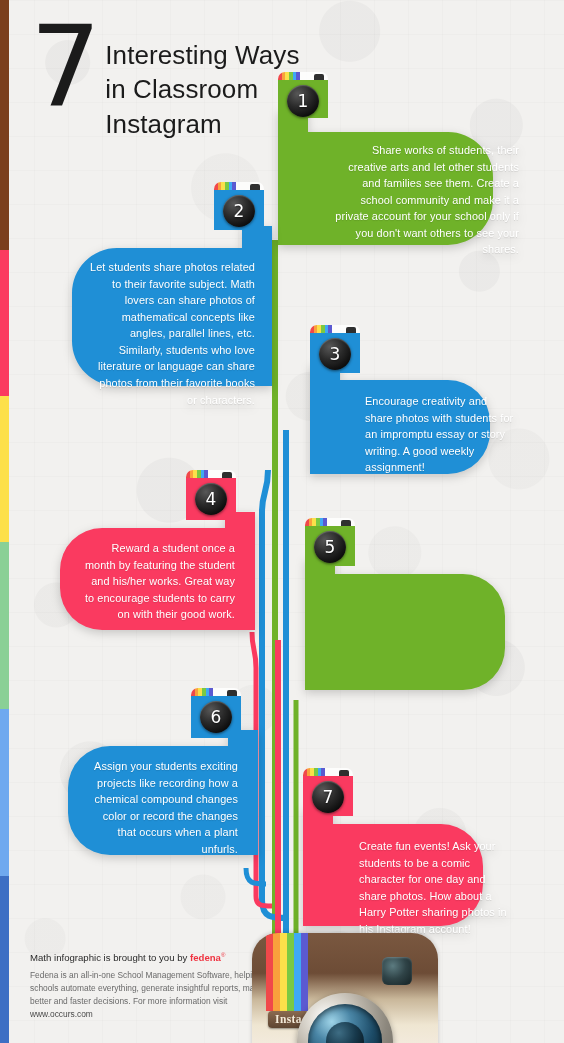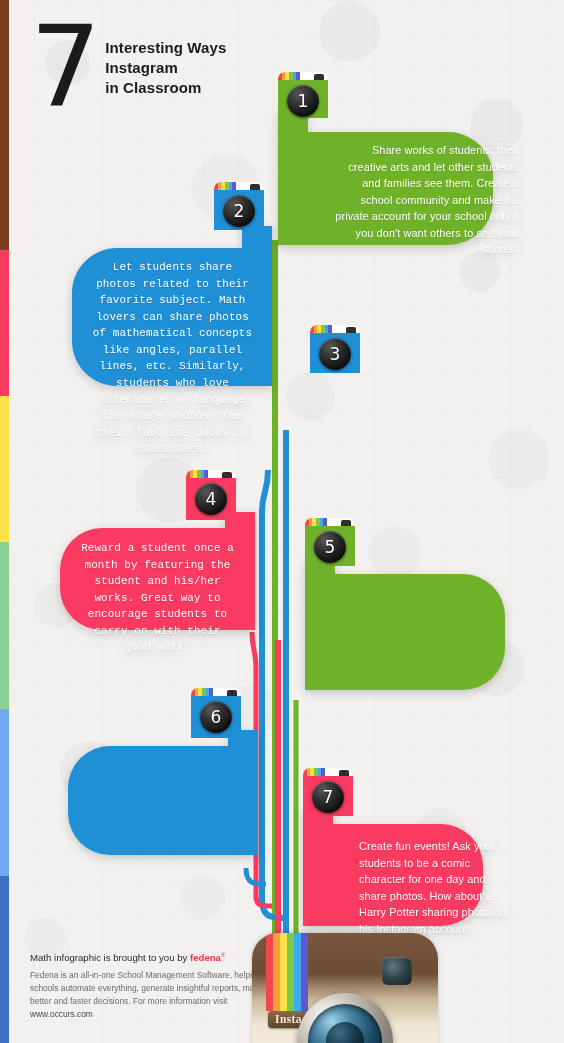--- a/index.html
+++ b/index.html
@@ -61,43 +61,43 @@
     position:absolute; left:30px; top:22px; width:300px;
     display:flex; align-items:flex-start; z-index:25;
   }
   #big-seven{
     font-size:112px; line-height:.92; font-weight:400; color:#1b1b1b;
     font-family:"DejaVu Sans","Liberation Sans",sans-serif;
     letter-spacing:-2px; margin-right:6px; margin-top:-6px;
   }
   #title-lines{ padding-top:16px; }
   #title-lines span{
-    display:block; font-size:15px; line-height:1.32; color:#1b1b1b;
-    font-weight:700; letter-spacing:.1px;
+    display:block; font-size:26px; line-height:1.32; color:#1b1b1b;
+    font-weight:400; letter-spacing:.1px;
   }
 
   
   #ribbons{ position:absolute; inset:0; z-index:5; }
 
   
   .bubble{
     position:absolute; z-index:20;
     filter:drop-shadow(0 3px 5px rgba(0,0,0,.18));
   }
   .bubble .shape{ position:absolute; inset:0; }
   .bubble .txt{
     position:absolute;
     color:#ffffff;
     font-size:10.9px;
     line-height:1.52;
     letter-spacing:.1px;
     text-shadow:0 1px 1px rgba(0,0,0,.13);
   }
   .bubble.right .txt{ text-align:right;margin-left:38px; }
-  .bubble.left  .txt{ text-align:center;font-family:Liberation Mono, monospace; }
+  .bubble.left  .txt{ text-align:right; }
 
   
   .cam{
     position:absolute; z-index:22;
     width:50px; height:46px;
     border-radius:7px 7px 0 0;
     overflow:visible;
   }
   .cam .rainbow{
     position:absolute; left:0; top:0; width:22px; height:8px;
@@ -199,22 +199,22 @@
     <div style="height:14%;background:#fde04a"></div>
     <div style="height:16%;background:#8ad096"></div>
     <div style="height:16%;background:#6fa9ef"></div>
     <div style="height:16%;background:#3d6fc4"></div>
   </div>
 
   <div id="title-block">
     <div id="big-seven">7</div>
     <div id="title-lines">
       <span>Interesting Ways</span>
+      <span>in Classroom</span>
       <span>Instagram</span>
-      <span>in Classroom</span>
     </div>
   </div>
 
   <svg id="ribbons" viewBox="0 0 564 1043" preserveAspectRatio="none">
     <g fill="none" stroke-linecap="butt">
 
       <path d="M275,240 L275,960" stroke="#6fb229" stroke-width="6"></path>
 
       <path d="M286,430 L286,960" stroke="#1f8fd6" stroke-width="6"></path>
       <path d="M268,470 C268,492 262,492 262,512 L262,900 C262,918 272,918 288,918" stroke="#1f8fd6" stroke-width="6"></path>
@@ -269,20 +269,27 @@
         <i style="background:#3fa9f5"></i>
         <i style="background:#5b5ad1"></i>
     </div>
     <div class="vf"></div>
     <div style="position:absolute;left:0;top:8px;width:100%;height:40px;background:#1f8fd6"></div>
     <div class="lens">
       <span>2</span>
     </div>
   </div>
 
+  <div class="bubble right" style="left:310px; top:364px; width:180px; height:110px;">
+    <svg class="shape" viewBox="0 0 180 110" preserveAspectRatio="none">
+      <path d="M0,0 H30 V16 H138 a42,42 0 0 1 42,42 v10 a42,42 0 0 1 -42,42 H0 Z" fill="#1f8fd6"></path>
+      <rect x="0" y="0" width="30" height="110" fill="#1f8fd6"></rect>
+    </svg>
+    <div class="txt" style="left:17px; top:29px; width:152px; text-align:left;">Encourage creativity and share photos with students for an impromptu essay or story writing. A good weekly assignment!</div>
+  </div>
   <div class="cam" style="left:310px; top:325px;">
     <div class="strip-bg"></div>
     <div class="rainbow">
       <i style="background:#f0484a"></i>
         <i style="background:#f9a03c"></i>
         <i style="background:#fbe04a"></i>
         <i style="background:#7ac943"></i>
         <i style="background:#3fa9f5"></i>
         <i style="background:#5b5ad1"></i>
     </div>
@@ -338,20 +345,21 @@
     <div class="lens">
       <span>5</span>
     </div>
   </div>
 
   <div class="bubble left" style="left:68px; top:730px; width:190px; height:125px;">
     <svg class="shape" viewBox="0 0 190 125" preserveAspectRatio="none">
       <path d="M190,0 H160 V16 H42 a42,42 0 0 0 -42,42 v25 a42,42 0 0 0 42,42 H190 Z" fill="#1f8fd6"></path>
       <rect x="160" y="0" width="30" height="125" fill="#1f8fd6"></rect>
     </svg>
+    <div class="txt" style="left:22px; top:28px; width:148px;">Assign your students exciting projects like recording how a chemical compound changes color or record the changes that occurs when a plant unfurls.</div>
   </div>
   <div class="cam" style="left:191px; top:688px;">
     <div class="strip-bg"></div>
     <div class="rainbow">
       <i style="background:#f0484a"></i>
         <i style="background:#f9a03c"></i>
         <i style="background:#fbe04a"></i>
         <i style="background:#7ac943"></i>
         <i style="background:#3fa9f5"></i>
         <i style="background:#5b5ad1"></i>

